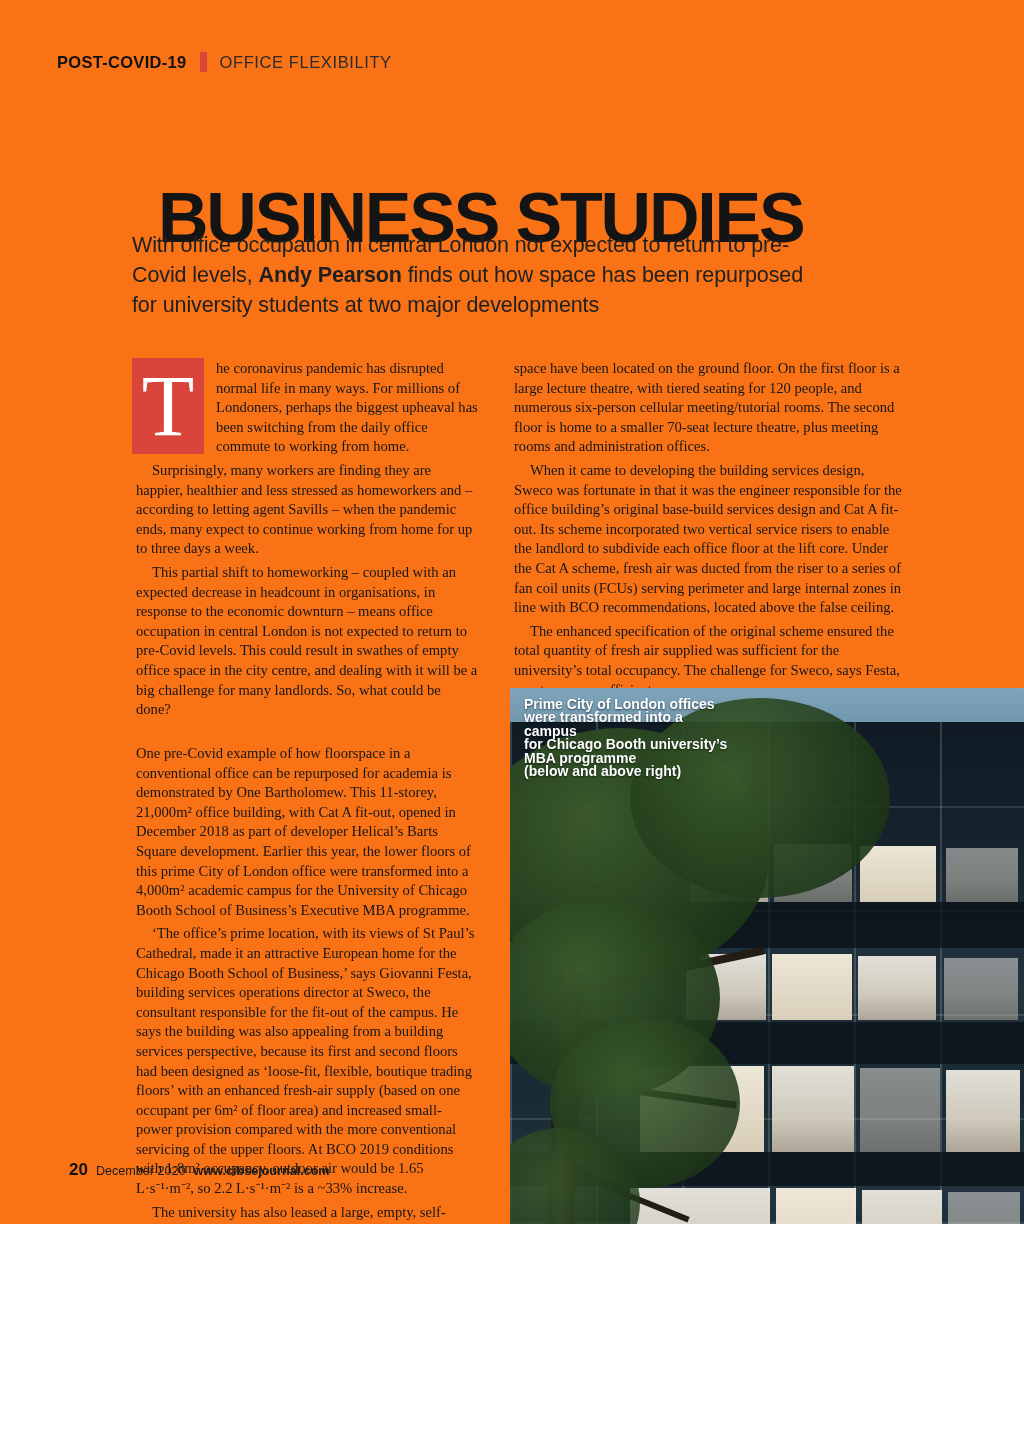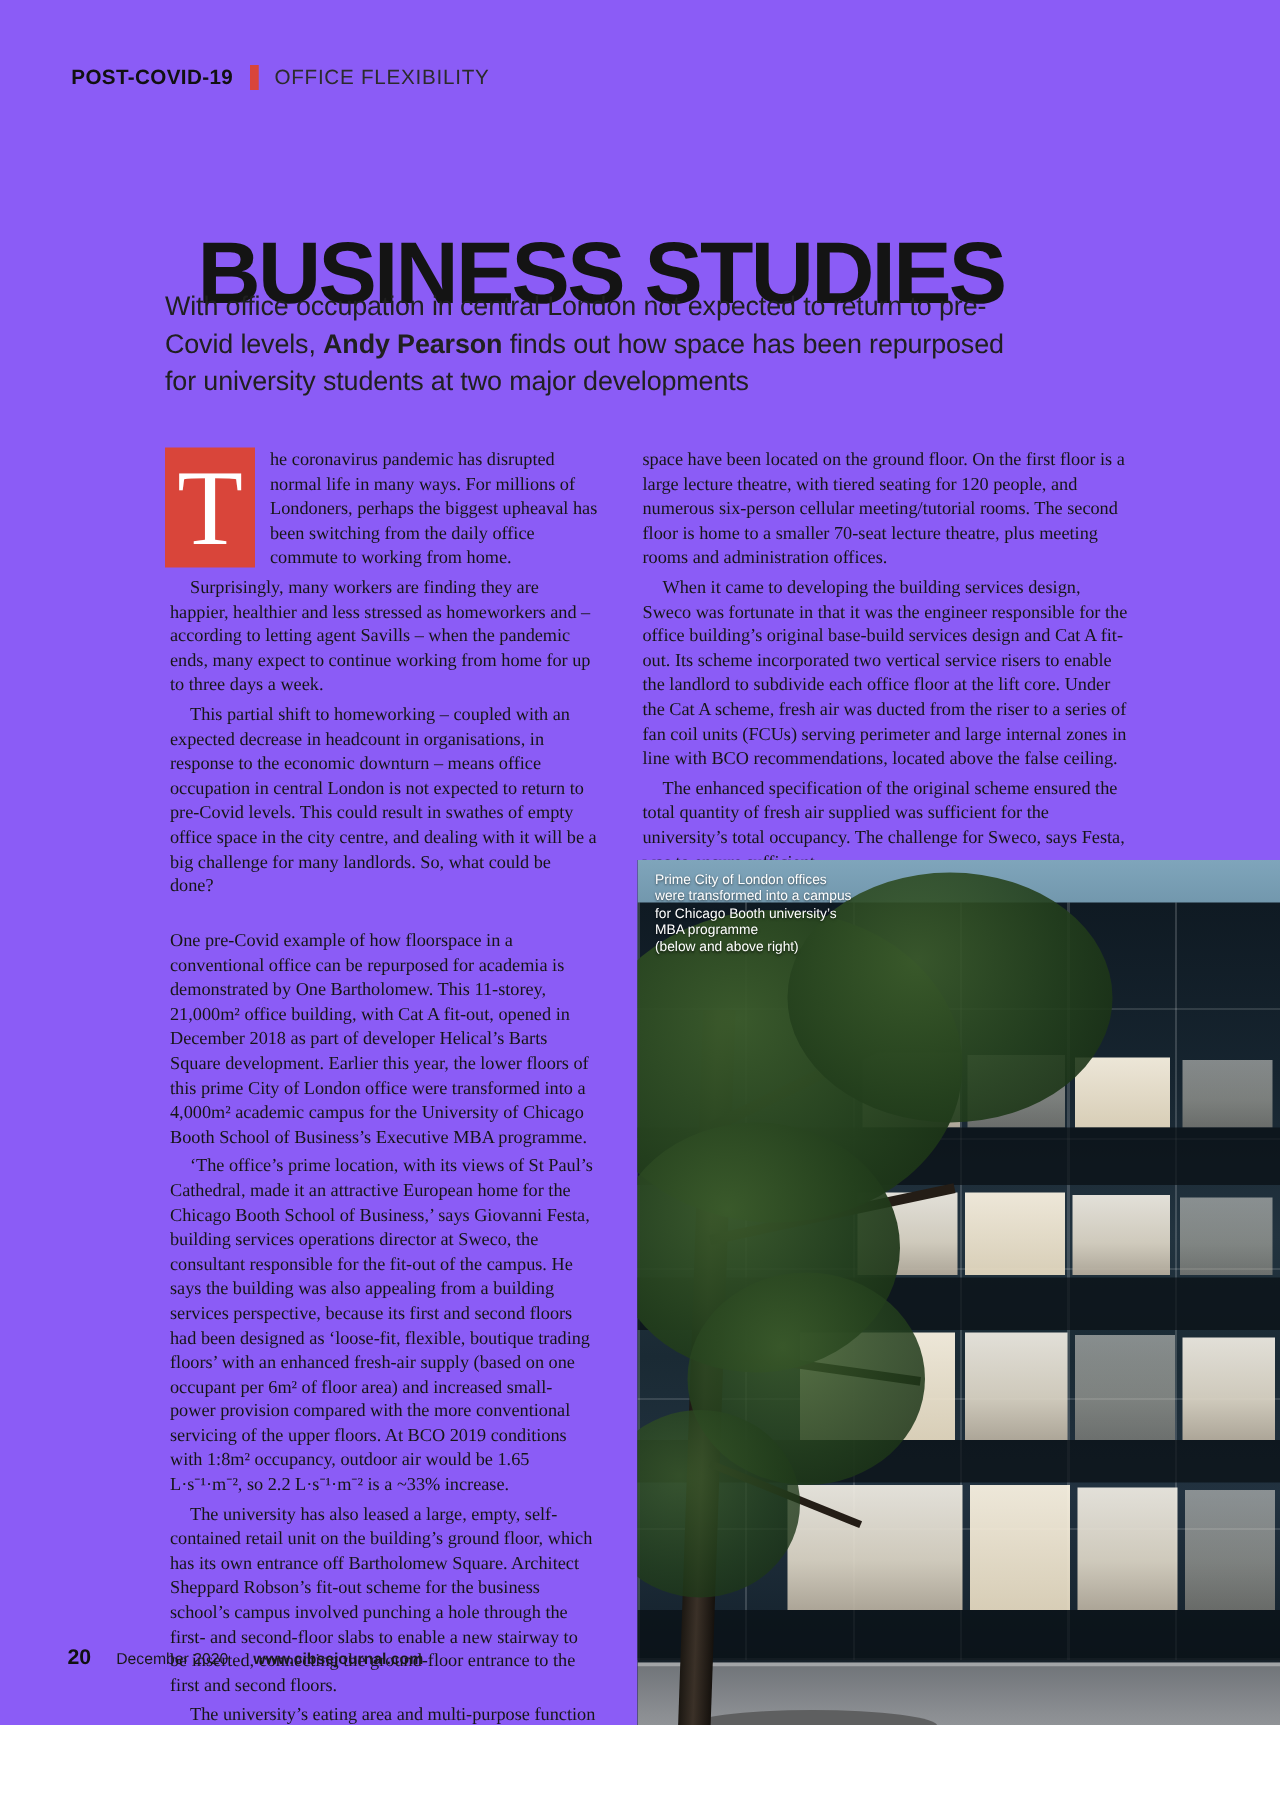--- a/index.html
+++ b/index.html
@@ -3,22 +3,22 @@
 <meta charset="utf-8">
 <style>
   html, body {
     margin: 0;
     padding: 0;
     background: #ffffff;
   }
   .page {
     position: relative;
     width: 1024px;
-    height: 1380px;
-    background: #8b5cf6;
+    height: 1224px;
+    background: #f97316;
     overflow: hidden;
     font-family: "Liberation Serif", serif;
     color: #1a1a1a;
   }
 
   
   .kicker {
     position: absolute;
     left: 57px;
     top: 52px;
@@ -219,36 +219,36 @@
     border-radius: 50%;
     background: radial-gradient(circle at 40% 35%, #3c5c2c 0%, #24401d 55%, #152a12 100%);
     opacity: 0.95;
   }
   .photo-caption {
     position: absolute;
     left: 14px;
     top: 10px;
     width: 215px;
     font-family: "Liberation Sans", sans-serif;
-    font-weight: normal;
-    font-size: 11px;
+    font-weight: bold;
+    font-size: 14px;
     line-height: 13.4px;
     color: #ffffff;
     text-shadow: 0 1px 2px rgba(0,0,0,0.6);
     white-space: pre-line;
   }
 
   
   .footer {
     position: absolute;
-    left: 54px;
+    left: 69px;
     bottom: 44px;
     display: flex;
     align-items: baseline;
-    gap: 20px;
+    gap: 8px;
     font-family: "Liberation Sans", sans-serif;
   }
   .folio {
     font-weight: bold;
     font-size: 17px;
     color: #111111;
   }
   .footer-date {
     font-size: 12.6px;
     color: #1a1a1a;

